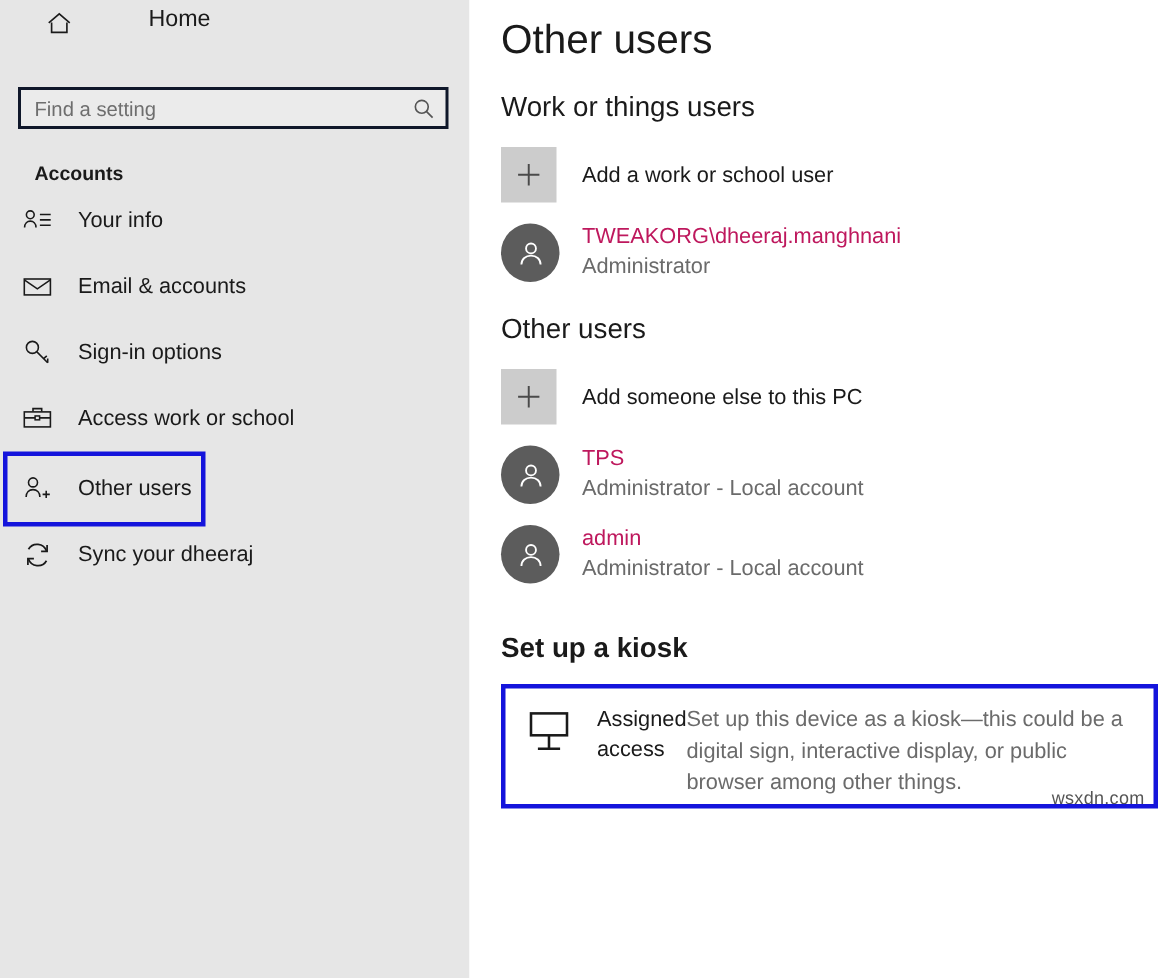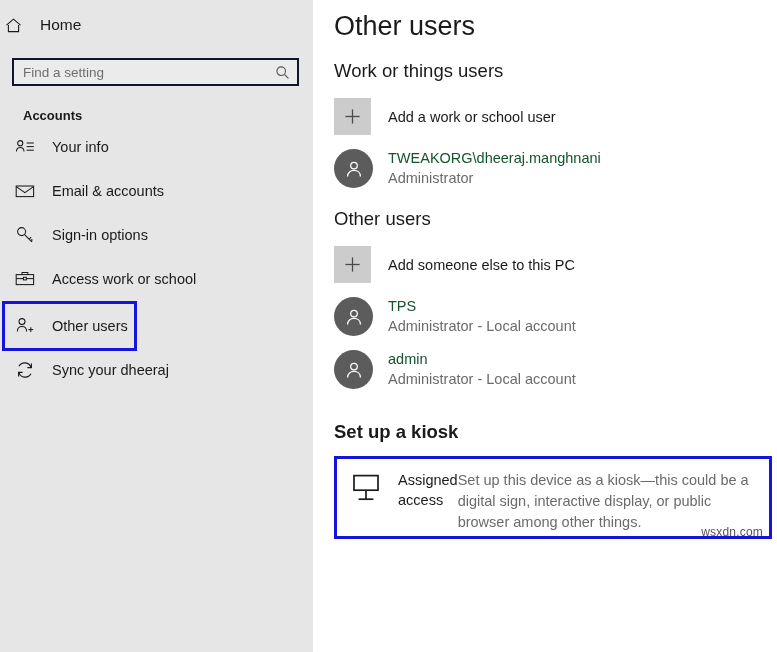--- a/index.html
+++ b/index.html
@@ -25,24 +25,24 @@
   .sidebar {
     width: 313px;
     height: 652px;
     background: #e6e6e6;
     box-sizing: border-box;
     position: relative;
     flex: 0 0 313px;
   }
   .home-row {
     display: flex;
-    align-items: center;
     height: 42px;
-    padding-left: 2px;
+    padding-left: 28px;
     margin-top: 4px;
+    gap: 33px;
   }
   .home-icon {
     width: 22px;
     height: 22px;
     display: flex;
     align-items: center;
     justify-content: center;
     margin-right: 16px;
   }
   .home-label {
@@ -187,21 +187,21 @@
     flex: 0 0 39px;
     margin-right: 15px;
   }
   .user-text {
     display: flex;
     flex-direction: column;
     justify-content: center;
   }
   .user-name {
     font-size: 14.5px;
-    color: #14532d;
+    color: #be185d;
     line-height: 19px;
   }
   .user-role {
     font-size: 14.5px;
     color: #6b6b6b;
     line-height: 20px;
   }
 
   
   .kiosk-heading {

